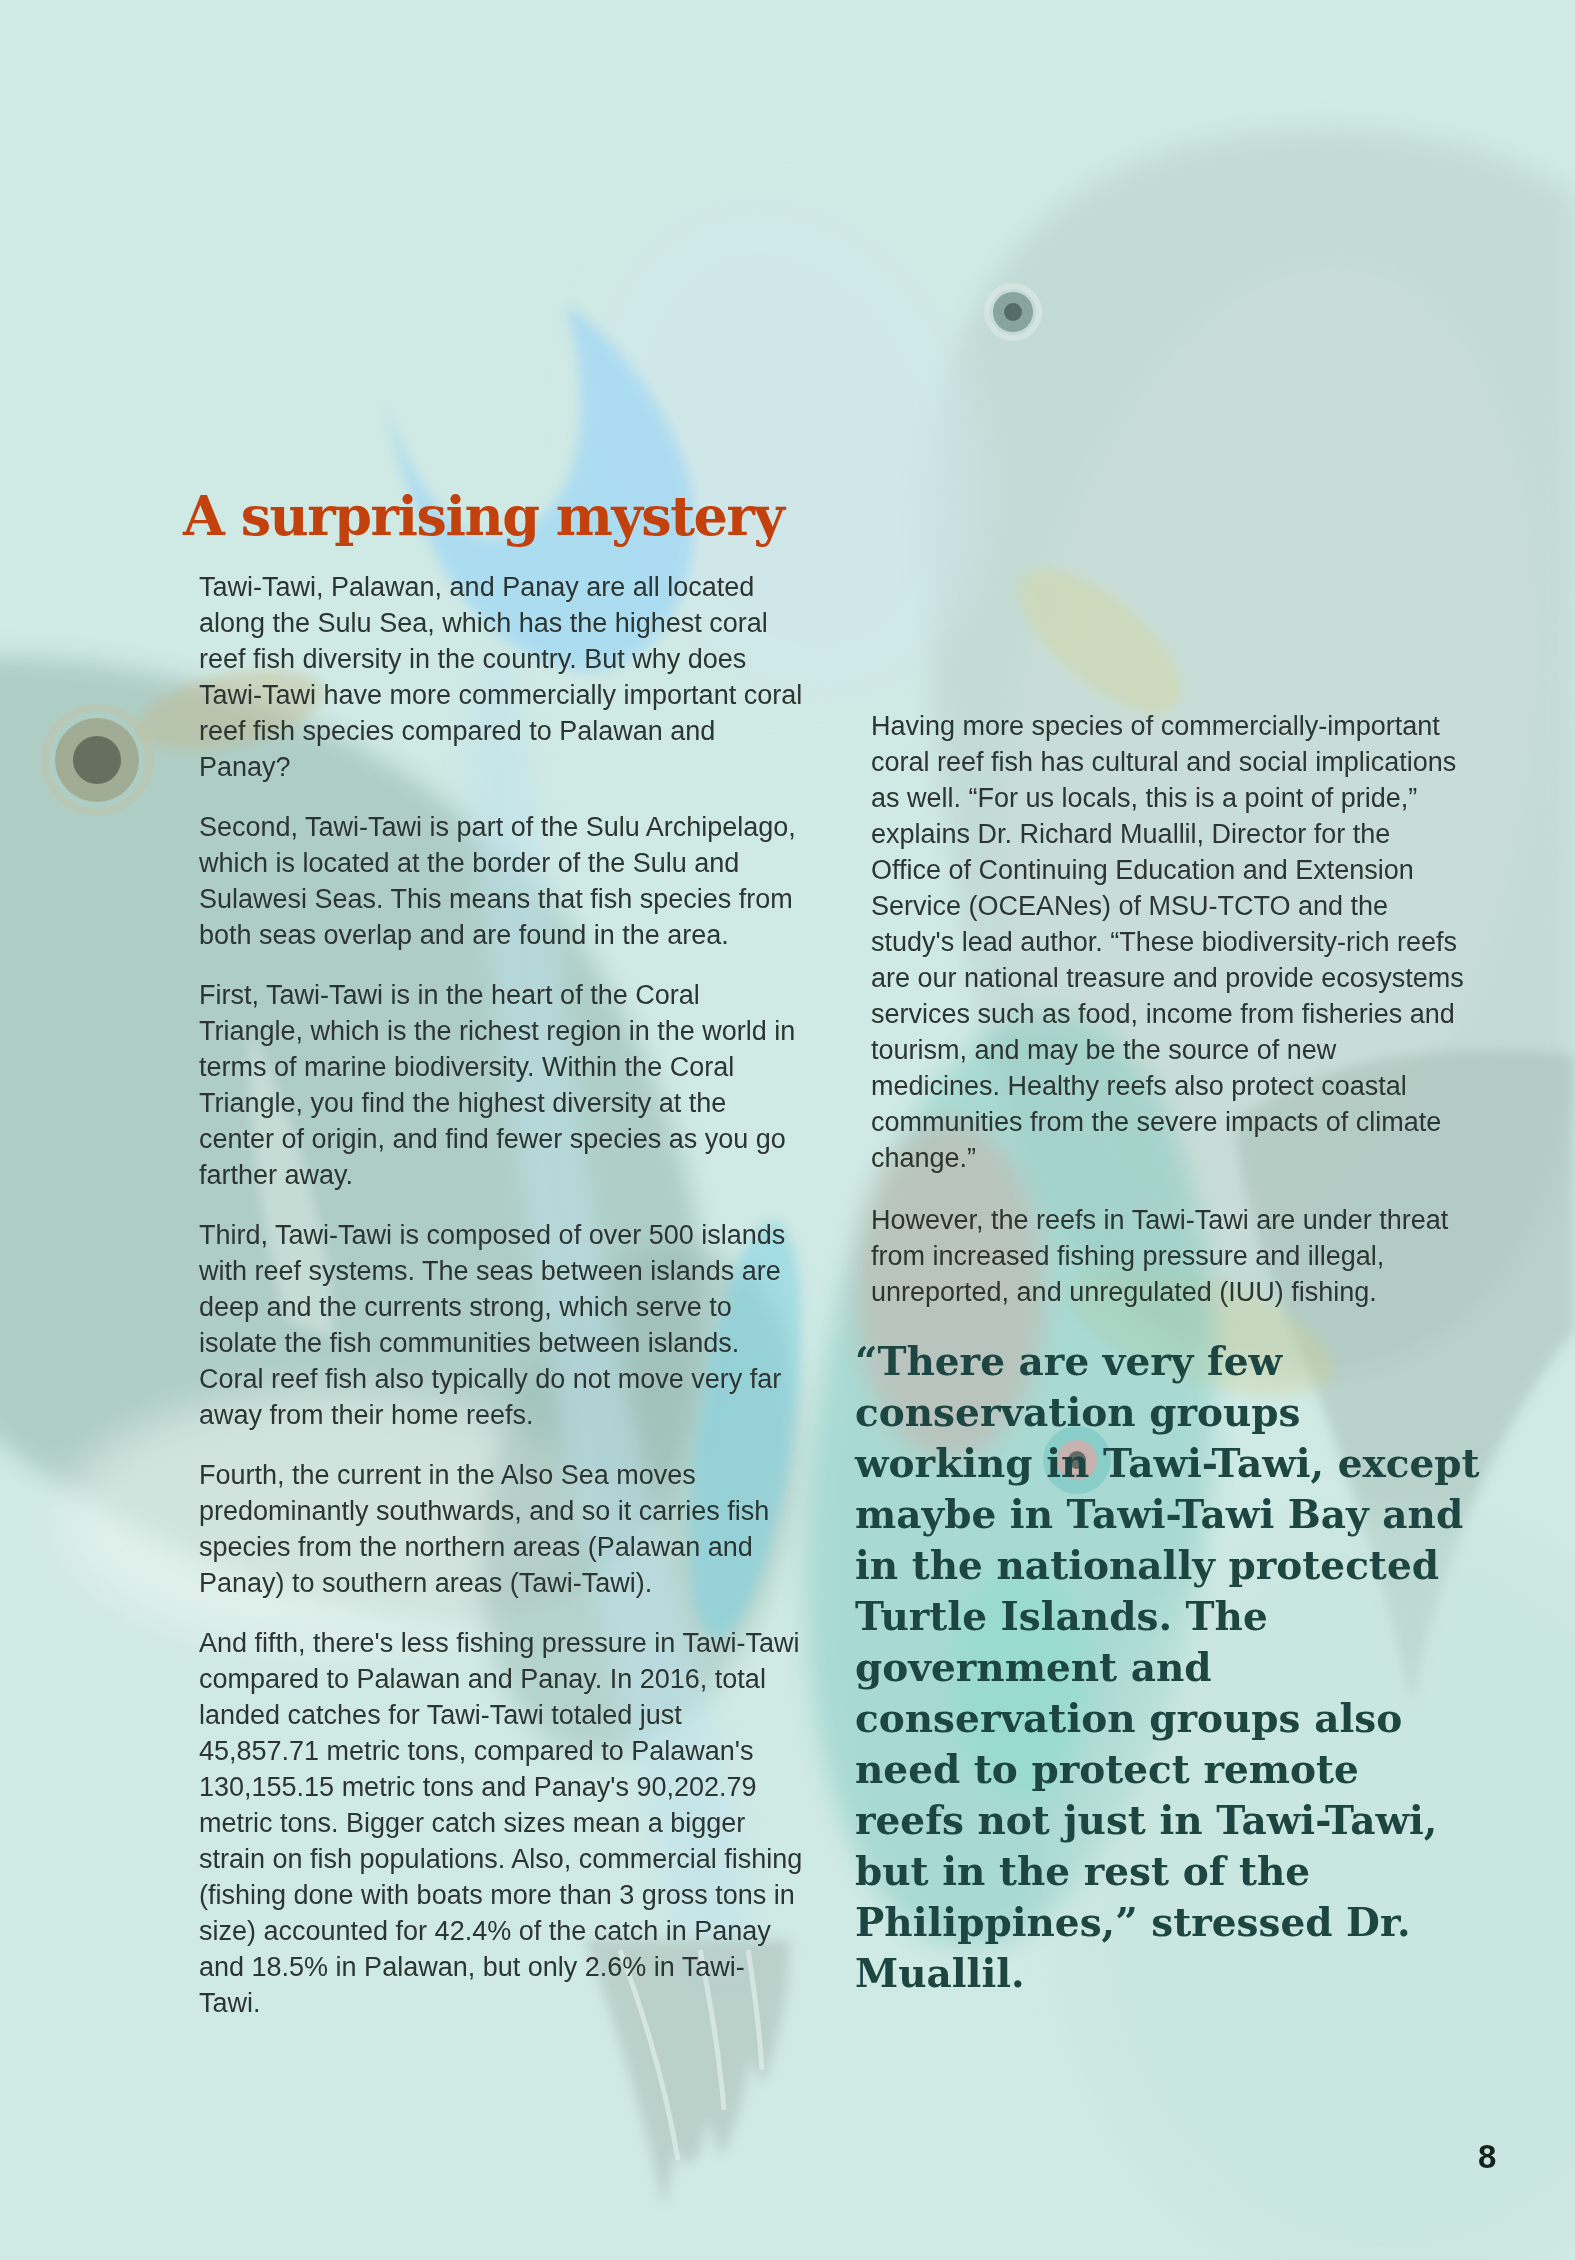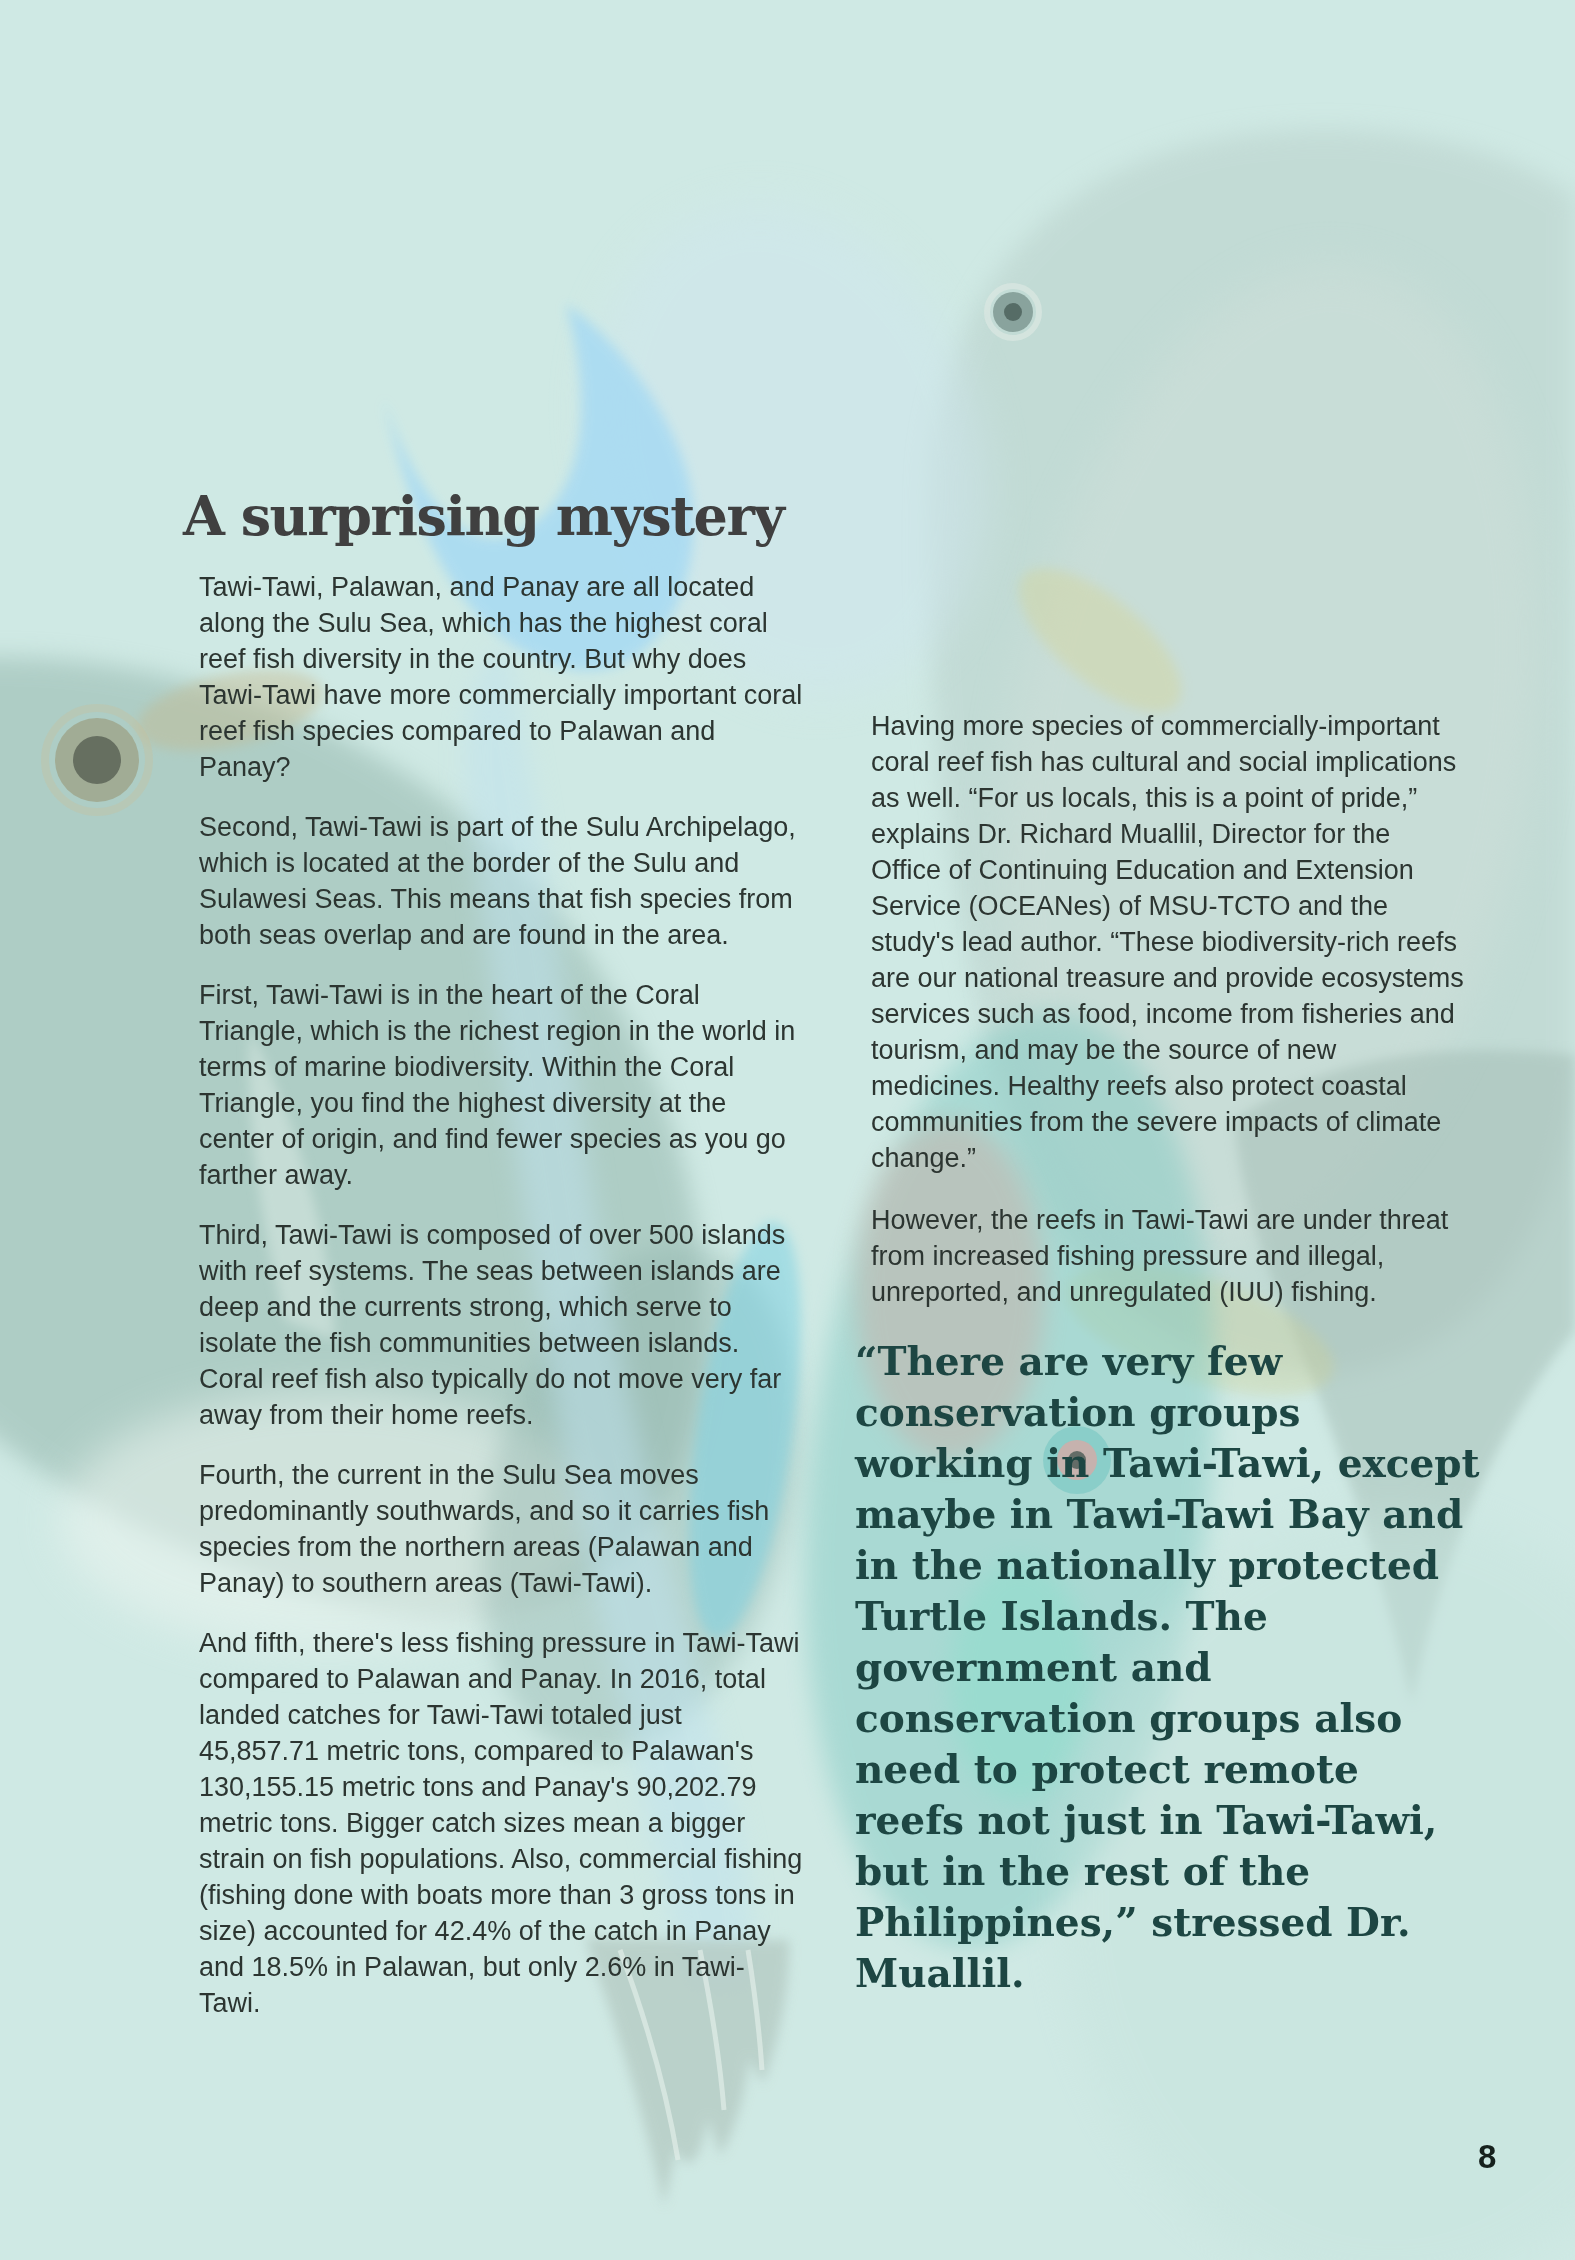--- a/index.html
+++ b/index.html
@@ -13,21 +13,21 @@
   .bg-art { position:absolute; left:0; top:0; width:1575px; height:2260px; }
   .col-left {
     position:absolute; left:183px; top:488px; width:620px;
   }
   .article-title {
     font-family:"DejaVu Serif", serif;
     font-weight:700;
     font-size:54px;
     line-height:1.05;
     letter-spacing:-1.5px;
-    color:#404040;
+    color:#c2410c;
     margin:0 0 24px 0;
   }
   .body-p {
     font-size:27px;
     line-height:36px;
     color:#2c3531;
     margin:0 0 24px 16px;
     max-width:608px;
   }
   .col-right {
@@ -109,21 +109,21 @@
 
     <ellipse cx="1390" cy="1900" rx="330" ry="390" fill="#c6e3dd" opacity="0.45" filter="url(#b20)"></ellipse>
   </svg>
 
   <div class="col-left">
     <h1 class="article-title">A surprising mystery</h1>
     <p class="body-p">Tawi-Tawi, Palawan, and Panay are all located along the Sulu Sea, which has the highest coral reef fish diversity in the country. But why does Tawi-Tawi have more commercially important coral reef fish species compared to Palawan and Panay?</p>
     <p class="body-p">Second, Tawi-Tawi is part of the Sulu Archipelago, which is located at the border of the Sulu and Sulawesi Seas. This means that fish species from both seas overlap and are found in the area.</p>
     <p class="body-p">First, Tawi-Tawi is in the heart of the Coral Triangle, which is the richest region in the world in terms of marine biodiversity. Within the Coral Triangle, you find the highest diversity at the center of origin, and find fewer species as you go farther away.</p>
     <p class="body-p">Third, Tawi-Tawi is composed of over 500 islands with reef systems. The seas between islands are deep and the currents strong, which serve to isolate the fish communities between islands. Coral reef fish also typically do not move very far away from their home reefs.</p>
-    <p class="body-p">Fourth, the current in the Sulu Sea moves predominantly southwards, and so it carries fish species from the northern areas (Palawan and Panay) to southern areas (Tawi-Tawi).</p>
+    <p class="body-p">Fourth, the current in the Also Sea moves predominantly southwards, and so it carries fish species from the northern areas (Palawan and Panay) to southern areas (Tawi-Tawi).</p>
     <p class="body-p">And fifth, there's less fishing pressure in Tawi-Tawi compared to Palawan and Panay. In 2016, total landed catches for Tawi-Tawi totaled just 45,857.71 metric tons, compared to Palawan's 130,155.15 metric tons and Panay's 90,202.79 metric tons. Bigger catch sizes mean a bigger strain on fish populations. Also, commercial fishing (fishing done with boats more than 3 gross tons in size) accounted for 42.4% of the catch in Panay and 18.5% in Palawan, but only 2.6% in Tawi-Tawi.</p>
   </div>
 
   <div class="col-right">
     <p class="body-p">Having more species of commercially-important coral reef fish has cultural and social implications as well. “For us locals, this is a point of pride,” explains Dr. Richard Muallil, Director for the Office of Continuing Education and Extension Service (OCEANes) of MSU-TCTO and the study's lead author. “These biodiversity-rich reefs are our national treasure and provide ecosystems services such as food, income from fisheries and tourism, and may be the source of new medicines. Healthy reefs also protect coastal communities from the severe impacts of climate change.”</p>
     <p class="body-p">However, the reefs in Tawi-Tawi are under threat from increased fishing pressure and illegal, unreported, and unregulated (IUU) fishing.</p>
     <div class="pull-quote">“There are very few conservation groups working in Tawi-Tawi, except maybe in Tawi-Tawi Bay and in the nationally protected Turtle Islands. The government and conservation groups also need to protect remote reefs not just in Tawi-Tawi, but in the rest of the Philippines,” stressed Dr. Muallil.</div>
   </div>
 
   <div class="page-number">8</div>

